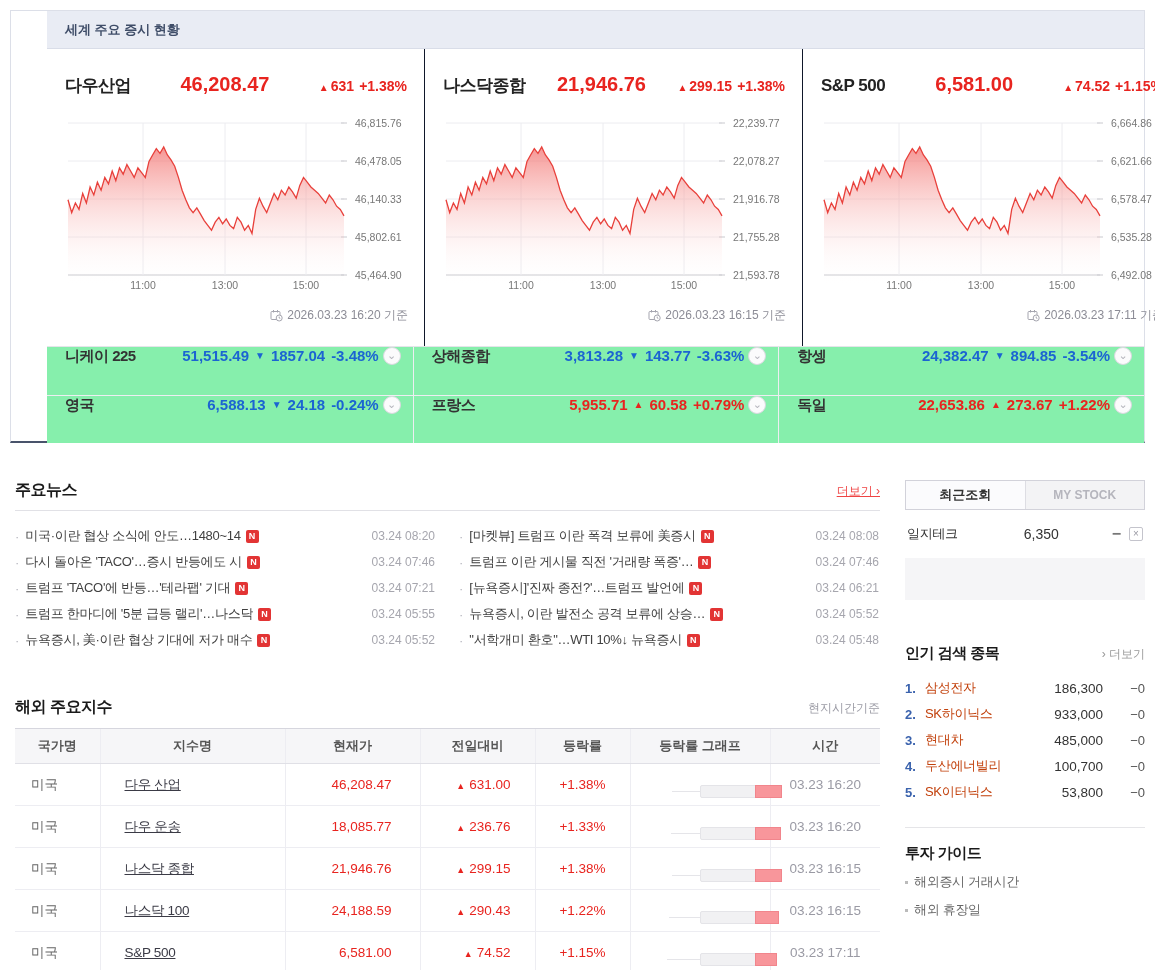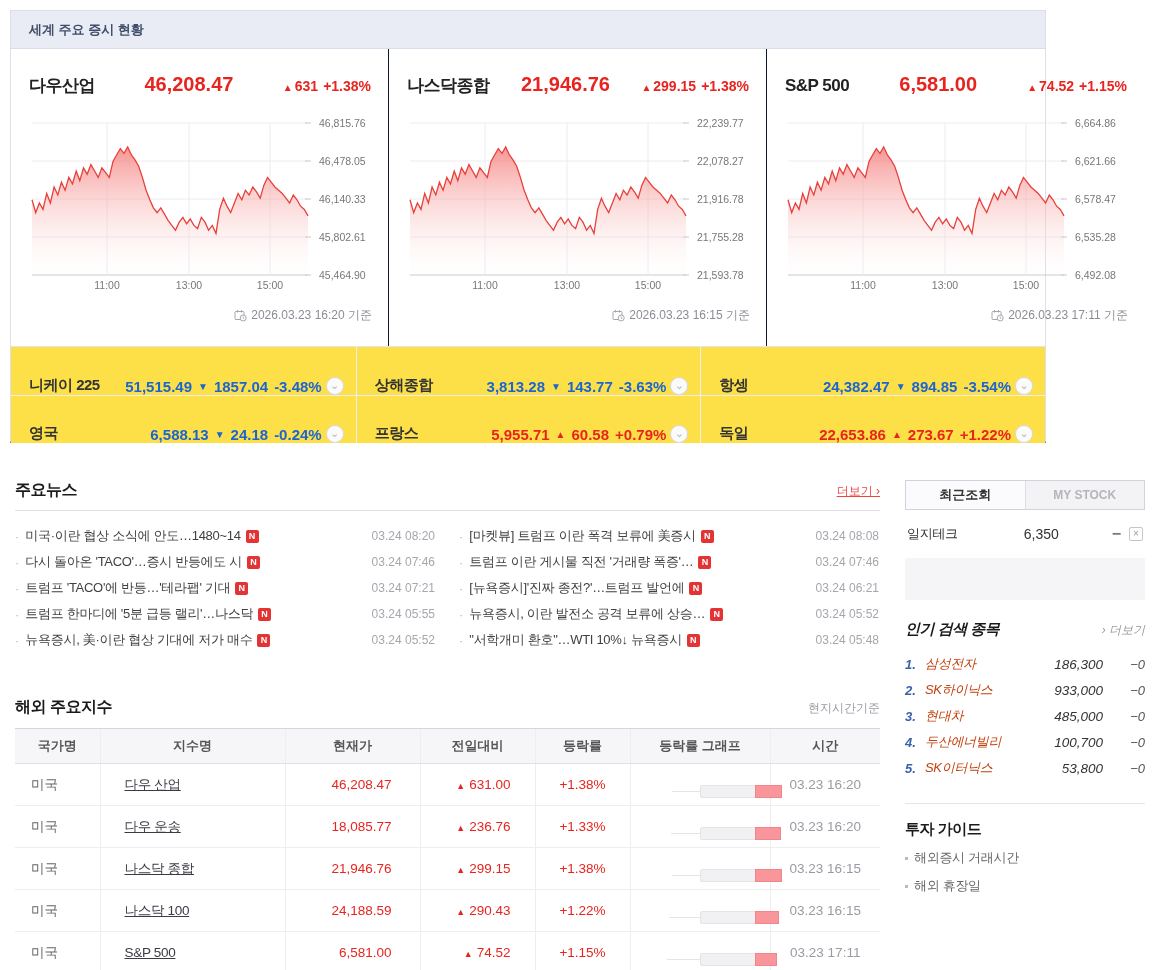--- a/index.html
+++ b/index.html
@@ -1,22 +1,22 @@
 <!DOCTYPE html>
 <html><head>
 <meta charset="utf-8">
 <style>
   * { margin:0; padding:0; box-sizing:border-box; }
   html,body { background:#fff; }
   body { font-family:"Liberation Sans","DejaVu Sans",sans-serif; color:#333; }
   #stage { position:relative; width:1155px; height:970px; overflow:hidden; background:#fff; }
 
   
-  .top-box { position:absolute; left:10px; top:10px; width:1036px; height:433px;
-             border:1px solid #dcdfe8; border-bottom:2px solid #49536b; background:#fff; }
+  .top-box { position:absolute; left:10px; top:10px; width:1135px; height:433px;
+             border:1px solid #dcdfe8; border-bottom:2px solid #49536b; background:#fff;padding-left:36px; }
   .box-header { height:38px; background:#e9ecf4; border-bottom:1px solid #d9dde8;
                 display:flex; align-items:center; padding-left:18px; }
   .box-header .t { font-size:13px; font-weight:bold; color:#3f4d68; }
 
   .charts-row { display:grid; grid-template-columns:1fr 1fr 1fr; height:297px; }
   .chart-col { position:relative; padding:24px 5px 0 18px; }
   .chart-col + .chart-col { border-left:1px solid #0f172a; }
   .chart-head { display:flex; align-items:baseline; justify-content:space-between; padding-right:12px; height:26px; }
   .c-name { font-size:17px; font-weight:bold; color:#222; letter-spacing:-0.5px; }
   .c-price { font-size:20px; font-weight:bold; color:#e8241f; }
@@ -24,21 +24,21 @@
   .c-chg .ar { font-size:10px; margin-right:2px; }
   .c-chg .pct { margin-left:5px; }
   .plot-wrap { position:relative; margin-top:12px; width:354px; height:192px; }
   .plot-wrap svg.plot { position:absolute; left:0; top:0; }
   .ylab { position:absolute; left:290px; font-size:10.5px; color:#777; white-space:nowrap; }
   .xlab { position:absolute; top:168px; width:44px; text-align:center; font-size:10.5px; color:#777; }
   .stamp { position:absolute; right:16px; top:258px; display:flex; align-items:center; gap:4px; }
   .stamp-text { font-size:12px; color:#8c8c96; }
 
   .mini-grid { display:grid; grid-template-columns:1fr 1fr 1fr; border-top:1px solid #e5e5ea; }
-  .mini-cell { height:48px; display:flex; align-items:flex-end; padding:0 12px 0 18px; border-top:1px solid #eeeef2; background:#fde047; }
+  .mini-cell { height:48px; display:flex; align-items:flex-start; padding:0 12px 0 18px; border-top:1px solid #eeeef2; background:#86efac; }
   .mini-cell:nth-child(-n+3) { border-top:none; }
   .mini-cell:nth-child(3n+2), .mini-cell:nth-child(3n) { border-left:1px solid #eeeef2; }
   .m-name { font-size:15px; font-weight:bold; color:#333; letter-spacing:-0.5px; }
   .m-vals { margin-left:auto; display:flex; align-items:center; gap:6px; font-size:15px; font-weight:bold; }
   .m-vals .ar { font-size:10px; }
   .m-vals.up { color:#e8241f; } .m-vals.down { color:#1b64d2; }
   .m-chev { width:18px; height:18px; border:1px solid #d8d8de; border-radius:50%; background:#fbfbfc;
             color:#b4b4bc; font-size:11px; line-height:15px; text-align:center; margin-left:4px; font-weight:normal; }
 
   
@@ -85,21 +85,21 @@
   .tab.inactive { background:#f3f3f5; color:#b5b5bd; font-size:12px; border-left:1px solid #dddde3; }
   .recent-row { display:flex; align-items:center; height:40px; padding:0 2px; margin-top:4px; }
   .recent-name { font-size:13px; color:#333; letter-spacing:-0.3px; }
   .recent-price { font-size:14px; color:#333; margin-left:66px; }
   .recent-right { margin-left:auto; display:flex; align-items:center; gap:8px; }
   .flat-mark { color:#777; font-weight:bold; }
   .close-box { width:14px; height:14px; border:1px solid #c4c4cc; border-radius:2px; background:#fff;
                color:#9a9aa4; font-size:10px; line-height:12px; text-align:center; }
   .gray-box { height:42px; background:#f5f5f7; margin-top:4px; }
 
-  .pop-sec { margin-top:20px;font-style:italic; }
+  .pop-sec { margin-top:44px; }
   .pop-head { display:flex; align-items:baseline; justify-content:space-between; }
   .pop-title { font-size:15px; font-weight:bold; color:#1a1a1a; letter-spacing:-0.5px; }
   .pop-more { font-size:12px; color:#999; }
   .pop-list { margin-top:12px; }
   .pop-item { display:flex; align-items:center; height:26px; font-size:13px; }
   .pop-rank { width:20px; font-weight:bold; color:#3a62ad; font-size:13px; }
   .pop-name { color:#c2410c; letter-spacing:-0.3px; }
   .pop-price { margin-left:auto; width:80px; text-align:right; color:#333; font-size:13.5px; }
   .pop-chg { width:42px; text-align:right; color:#555; font-size:13px; }
 

